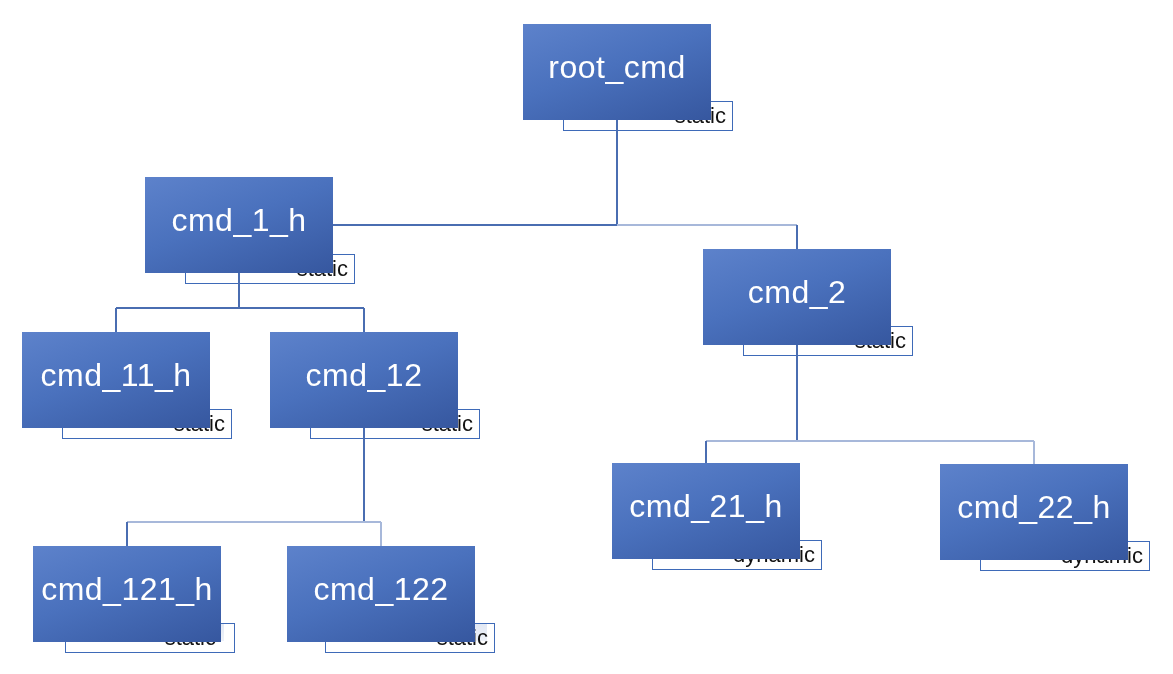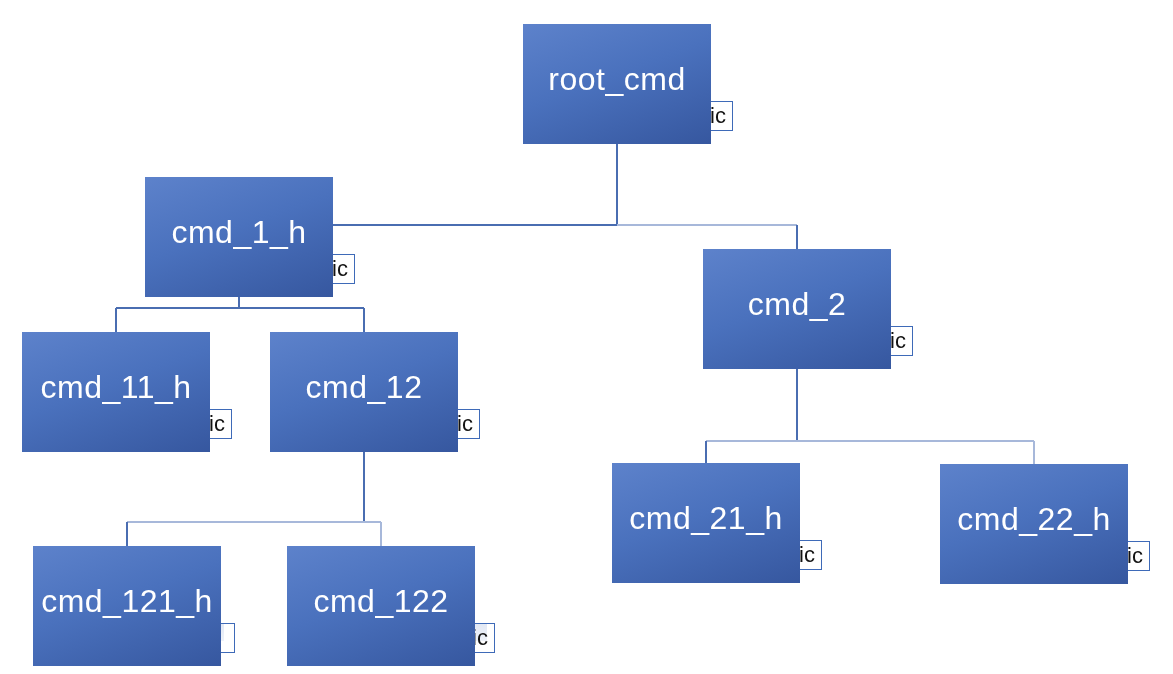--- a/index.html
+++ b/index.html
@@ -21,21 +21,21 @@
     top: 0;
     z-index: 2;          
     pointer-events: none;
   }
   .node { position: absolute; }
   .main-box {
     position: absolute;
     left: 0;
     top: 0;
     width: 188px;
-    height: 120px;
+    height: 96px;
     z-index: 3;
     background: linear-gradient(160deg, #5d82cb 0%, #4a71bd 45%, #36579f 100%);
     display: flex;
     align-items: center;
     justify-content: center;
     box-sizing: border-box;
     padding-bottom: 10px;
   }
   .main-title {
     color: #ffffff;

